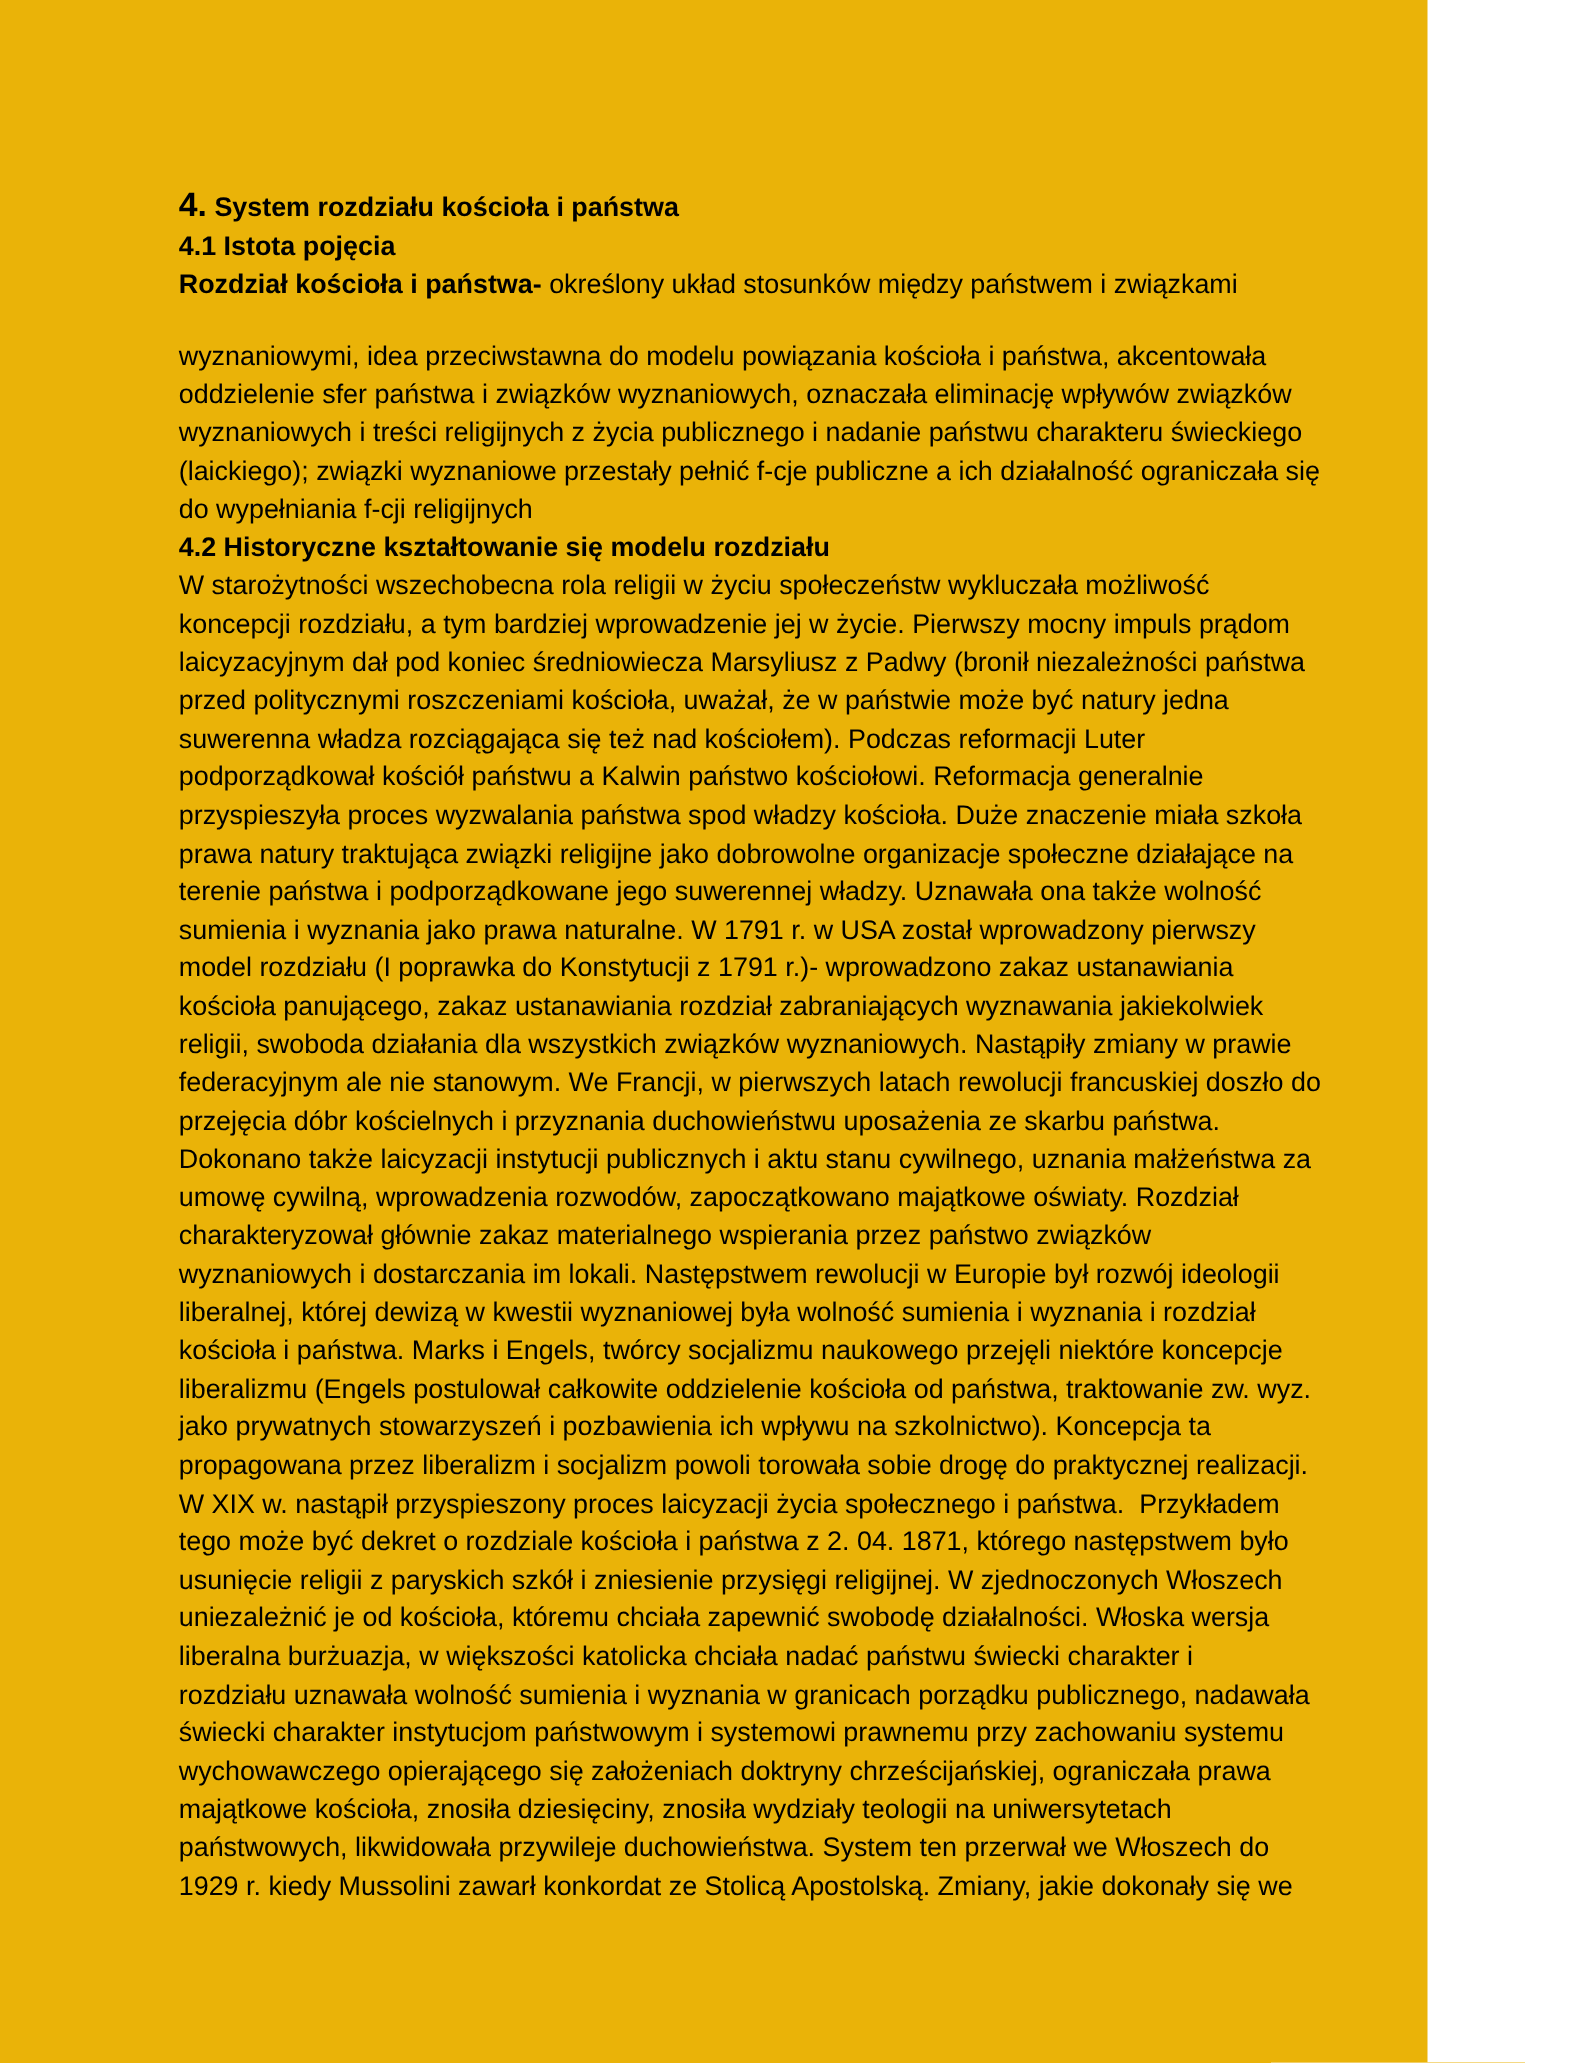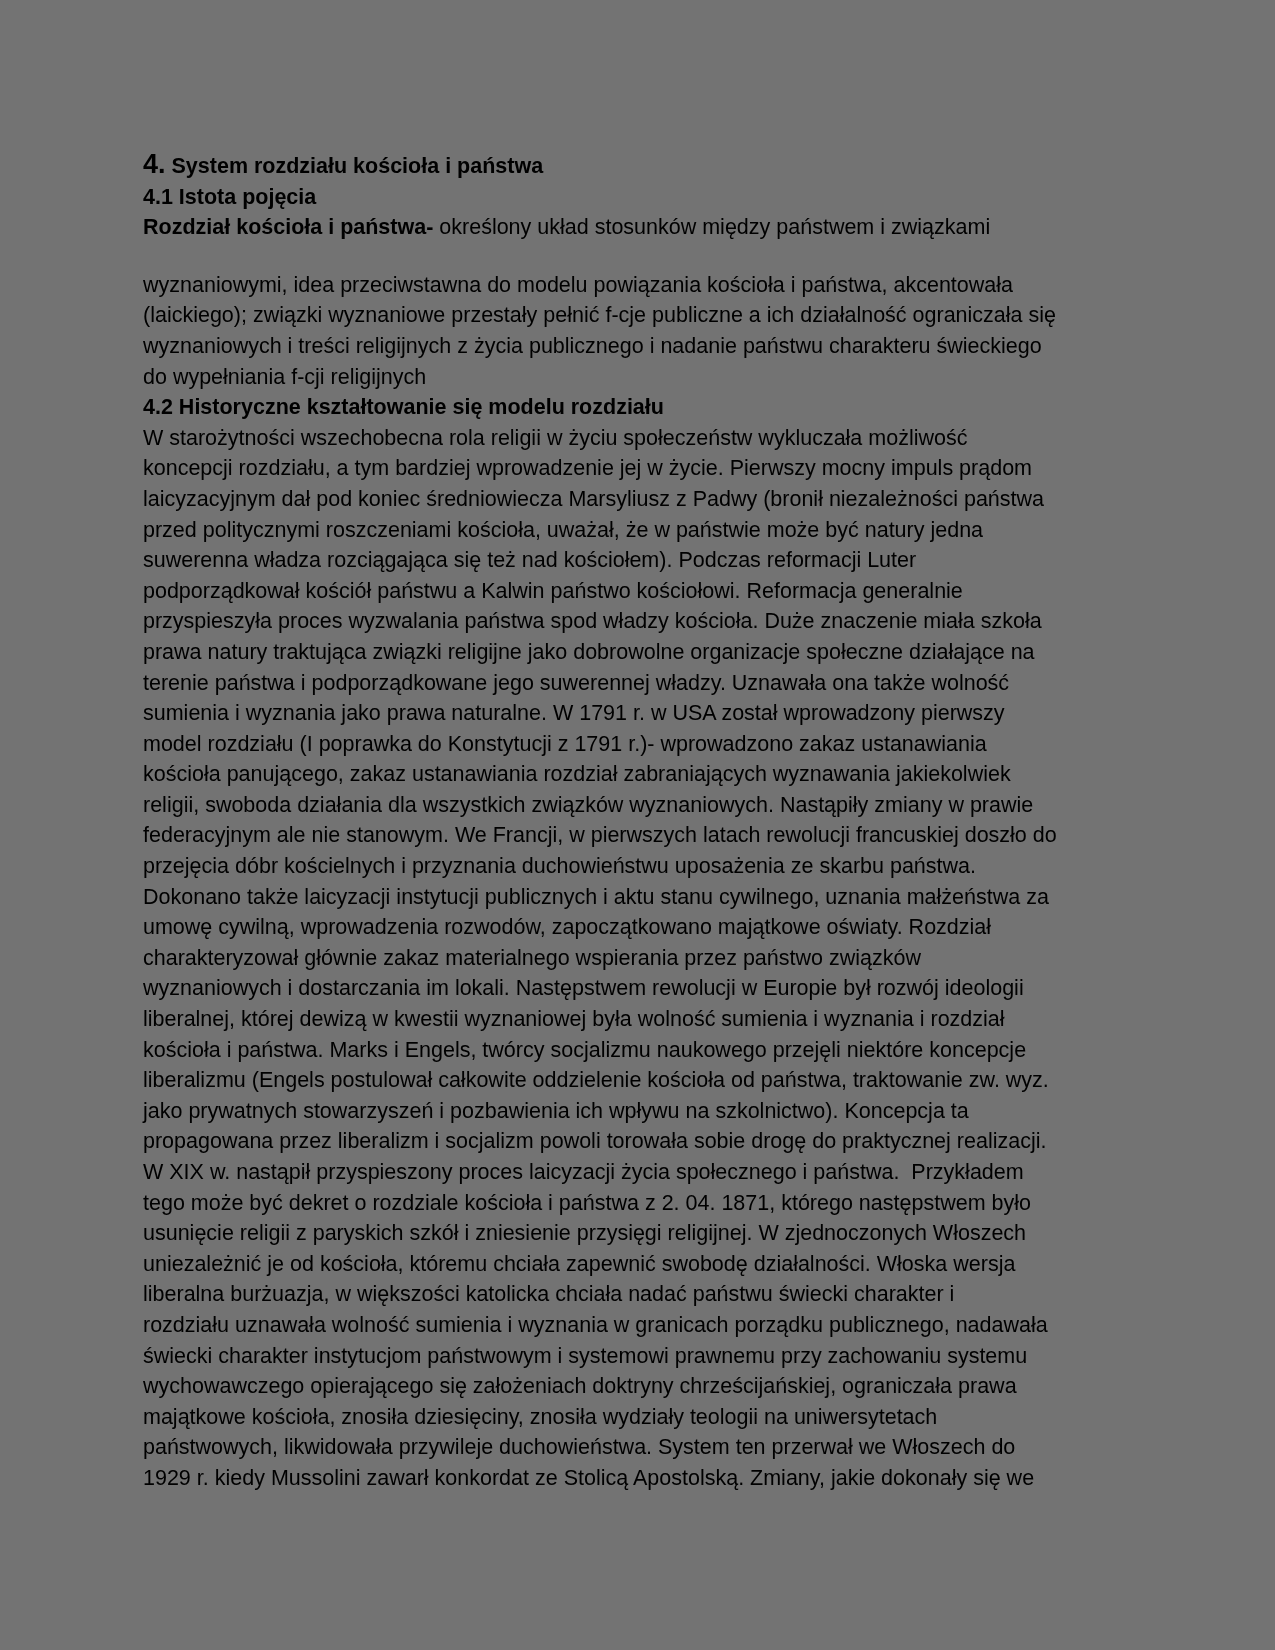--- a/index.html
+++ b/index.html
@@ -5,23 +5,23 @@
   html, body {
     margin: 0;
     padding: 0;
   }
   body {
     font-family: "Liberation Sans", "DejaVu Sans", sans-serif;
     background: #ffffff;
   }
   .page {
     position: relative;
-    width: 1275px;
+    width: 1142px;
     height: 1650px;
-    background: #737373;
+    background: #eab308;
     overflow: hidden;
   }
   .content {
     position: absolute;
     left: 143px;
     top: 149px;
     width: 1020px;
   }
   .line {
     font-size: 21.5px;
@@ -36,22 +36,23 @@
 </style>
 </head>
 <body style="background: rgb(255, 255, 255);">
 
 <div class="page">
   <div class="content">
       <div class="line heading1" style="color: rgb(0, 0, 0);"><span class="bold xl">4.</span><span class="bold"> System rozdziału kościoła i państwa</span></div>
       <div class="line heading2" style="color: rgb(0, 0, 0);"><span class="bold">4.1 Istota pojęcia</span></div>
       <div class="line paragraph" style="color: rgb(0, 0, 0);"><span class="bold">Rozdział kościoła i państwa-</span><span> określony układ stosunków między państwem i związkami</span></div>
       <div class="line paragraph" style="color: rgb(0, 0, 0); margin-top: 27px;"><span>wyznaniowymi, idea przeciwstawna do modelu powiązania kościoła i państwa, akcentowała</span></div>
+      <div class="line paragraph" style="color: rgb(0, 0, 0);"><span>oddzielenie sfer państwa i związków wyznaniowych, oznaczała eliminację wpływów związków</span></div>
+      <div class="line paragraph" style="color: rgb(0, 0, 0);"><span>wyznaniowych i treści religijnych z życia publicznego i nadanie państwu charakteru świeckiego</span></div>
       <div class="line paragraph" style="color: rgb(0, 0, 0);"><span>(laickiego); związki wyznaniowe przestały pełnić f-cje publiczne a ich działalność ograniczała się</span></div>
-      <div class="line paragraph" style="color: rgb(0, 0, 0);"><span>wyznaniowych i treści religijnych z życia publicznego i nadanie państwu charakteru świeckiego</span></div>
       <div class="line paragraph" style="color: rgb(0, 0, 0);"><span>do wypełniania f-cji religijnych</span></div>
       <div class="line heading2" style="color: rgb(0, 0, 0);"><span class="bold">4.2 Historyczne kształtowanie się modelu rozdziału</span></div>
       <div class="line paragraph" style="color: rgb(0, 0, 0);"><span>W starożytności wszechobecna rola religii w życiu społeczeństw wykluczała możliwość</span></div>
       <div class="line paragraph" style="color: rgb(0, 0, 0);"><span>koncepcji rozdziału, a tym bardziej wprowadzenie jej w życie. Pierwszy mocny impuls prądom</span></div>
       <div class="line paragraph" style="color: rgb(0, 0, 0);"><span>laicyzacyjnym dał pod koniec średniowiecza Marsyliusz z Padwy (bronił niezależności państwa</span></div>
       <div class="line paragraph" style="color: rgb(0, 0, 0);"><span>przed politycznymi roszczeniami kościoła, uważał, że w państwie może być natury jedna</span></div>
       <div class="line paragraph" style="color: rgb(0, 0, 0);"><span>suwerenna władza rozciągająca się też nad kościołem). Podczas reformacji Luter</span></div>
       <div class="line paragraph" style="color: rgb(0, 0, 0);"><span>podporządkował kościół państwu a Kalwin państwo kościołowi. Reformacja generalnie</span></div>
       <div class="line paragraph" style="color: rgb(0, 0, 0);"><span>przyspieszyła proces wyzwalania państwa spod władzy kościoła. Duże znaczenie miała szkoła</span></div>
       <div class="line paragraph" style="color: rgb(0, 0, 0);"><span>prawa natury traktująca związki religijne jako dobrowolne organizacje społeczne działające na</span></div>

